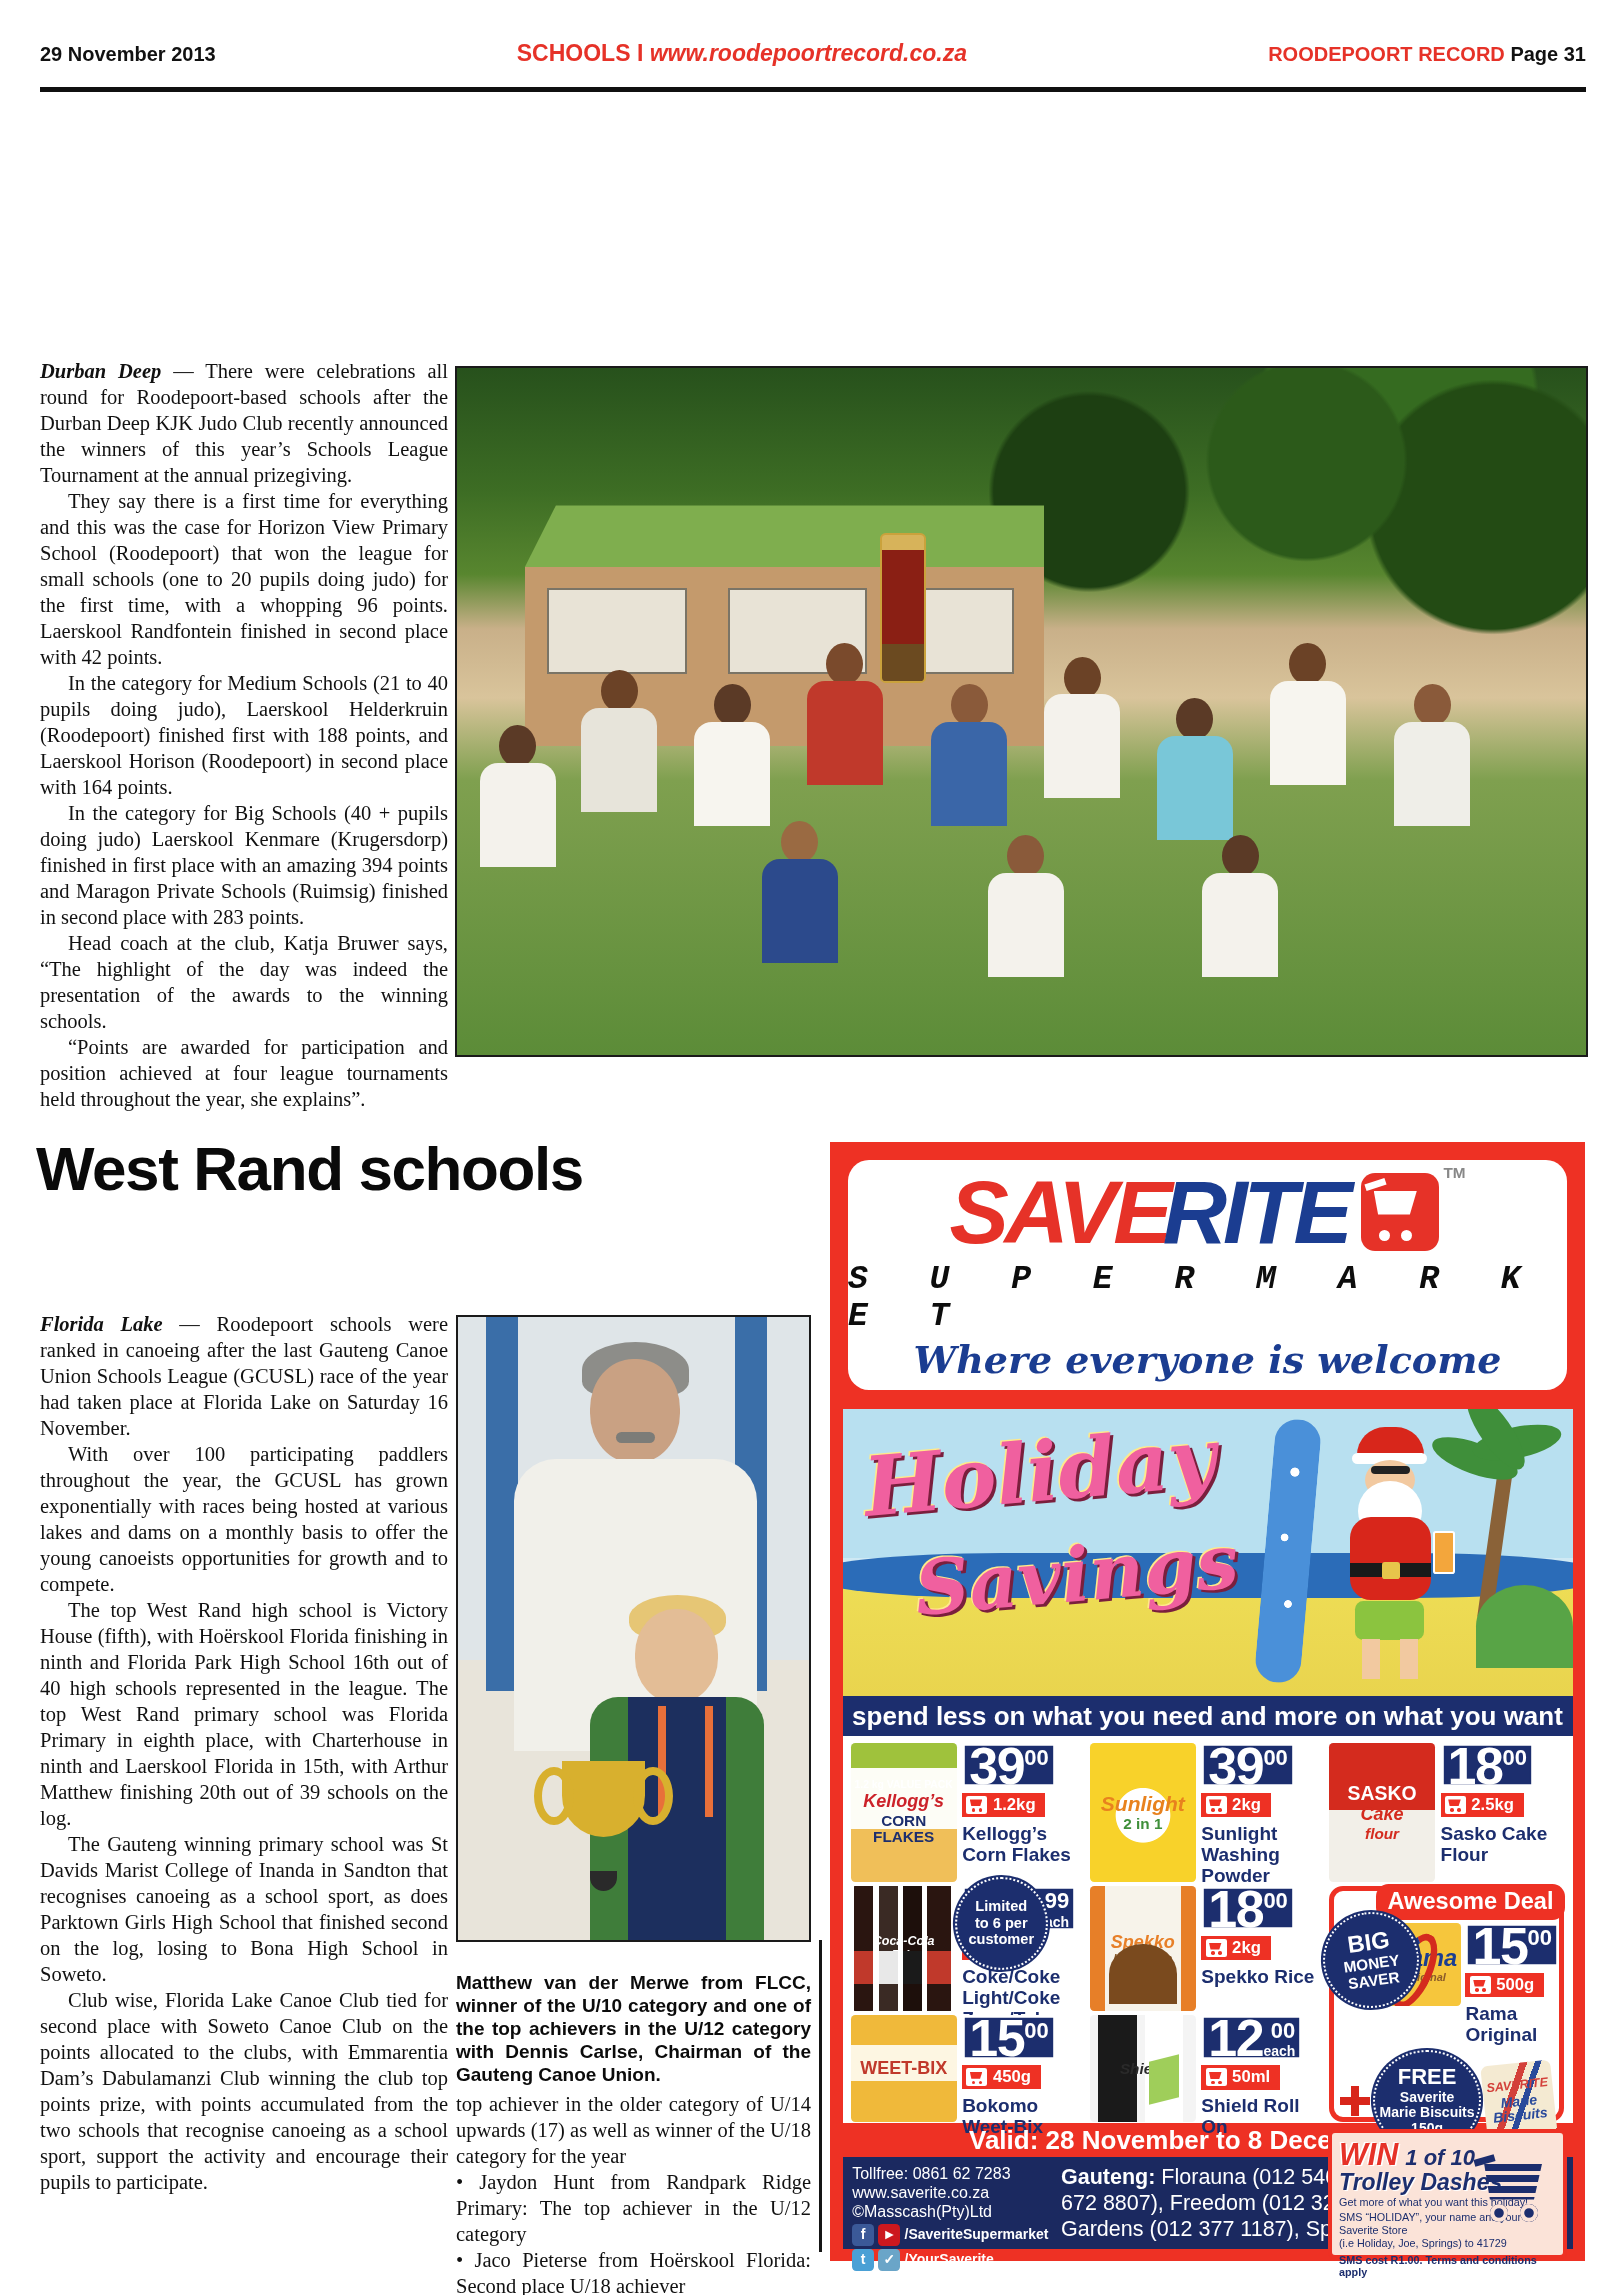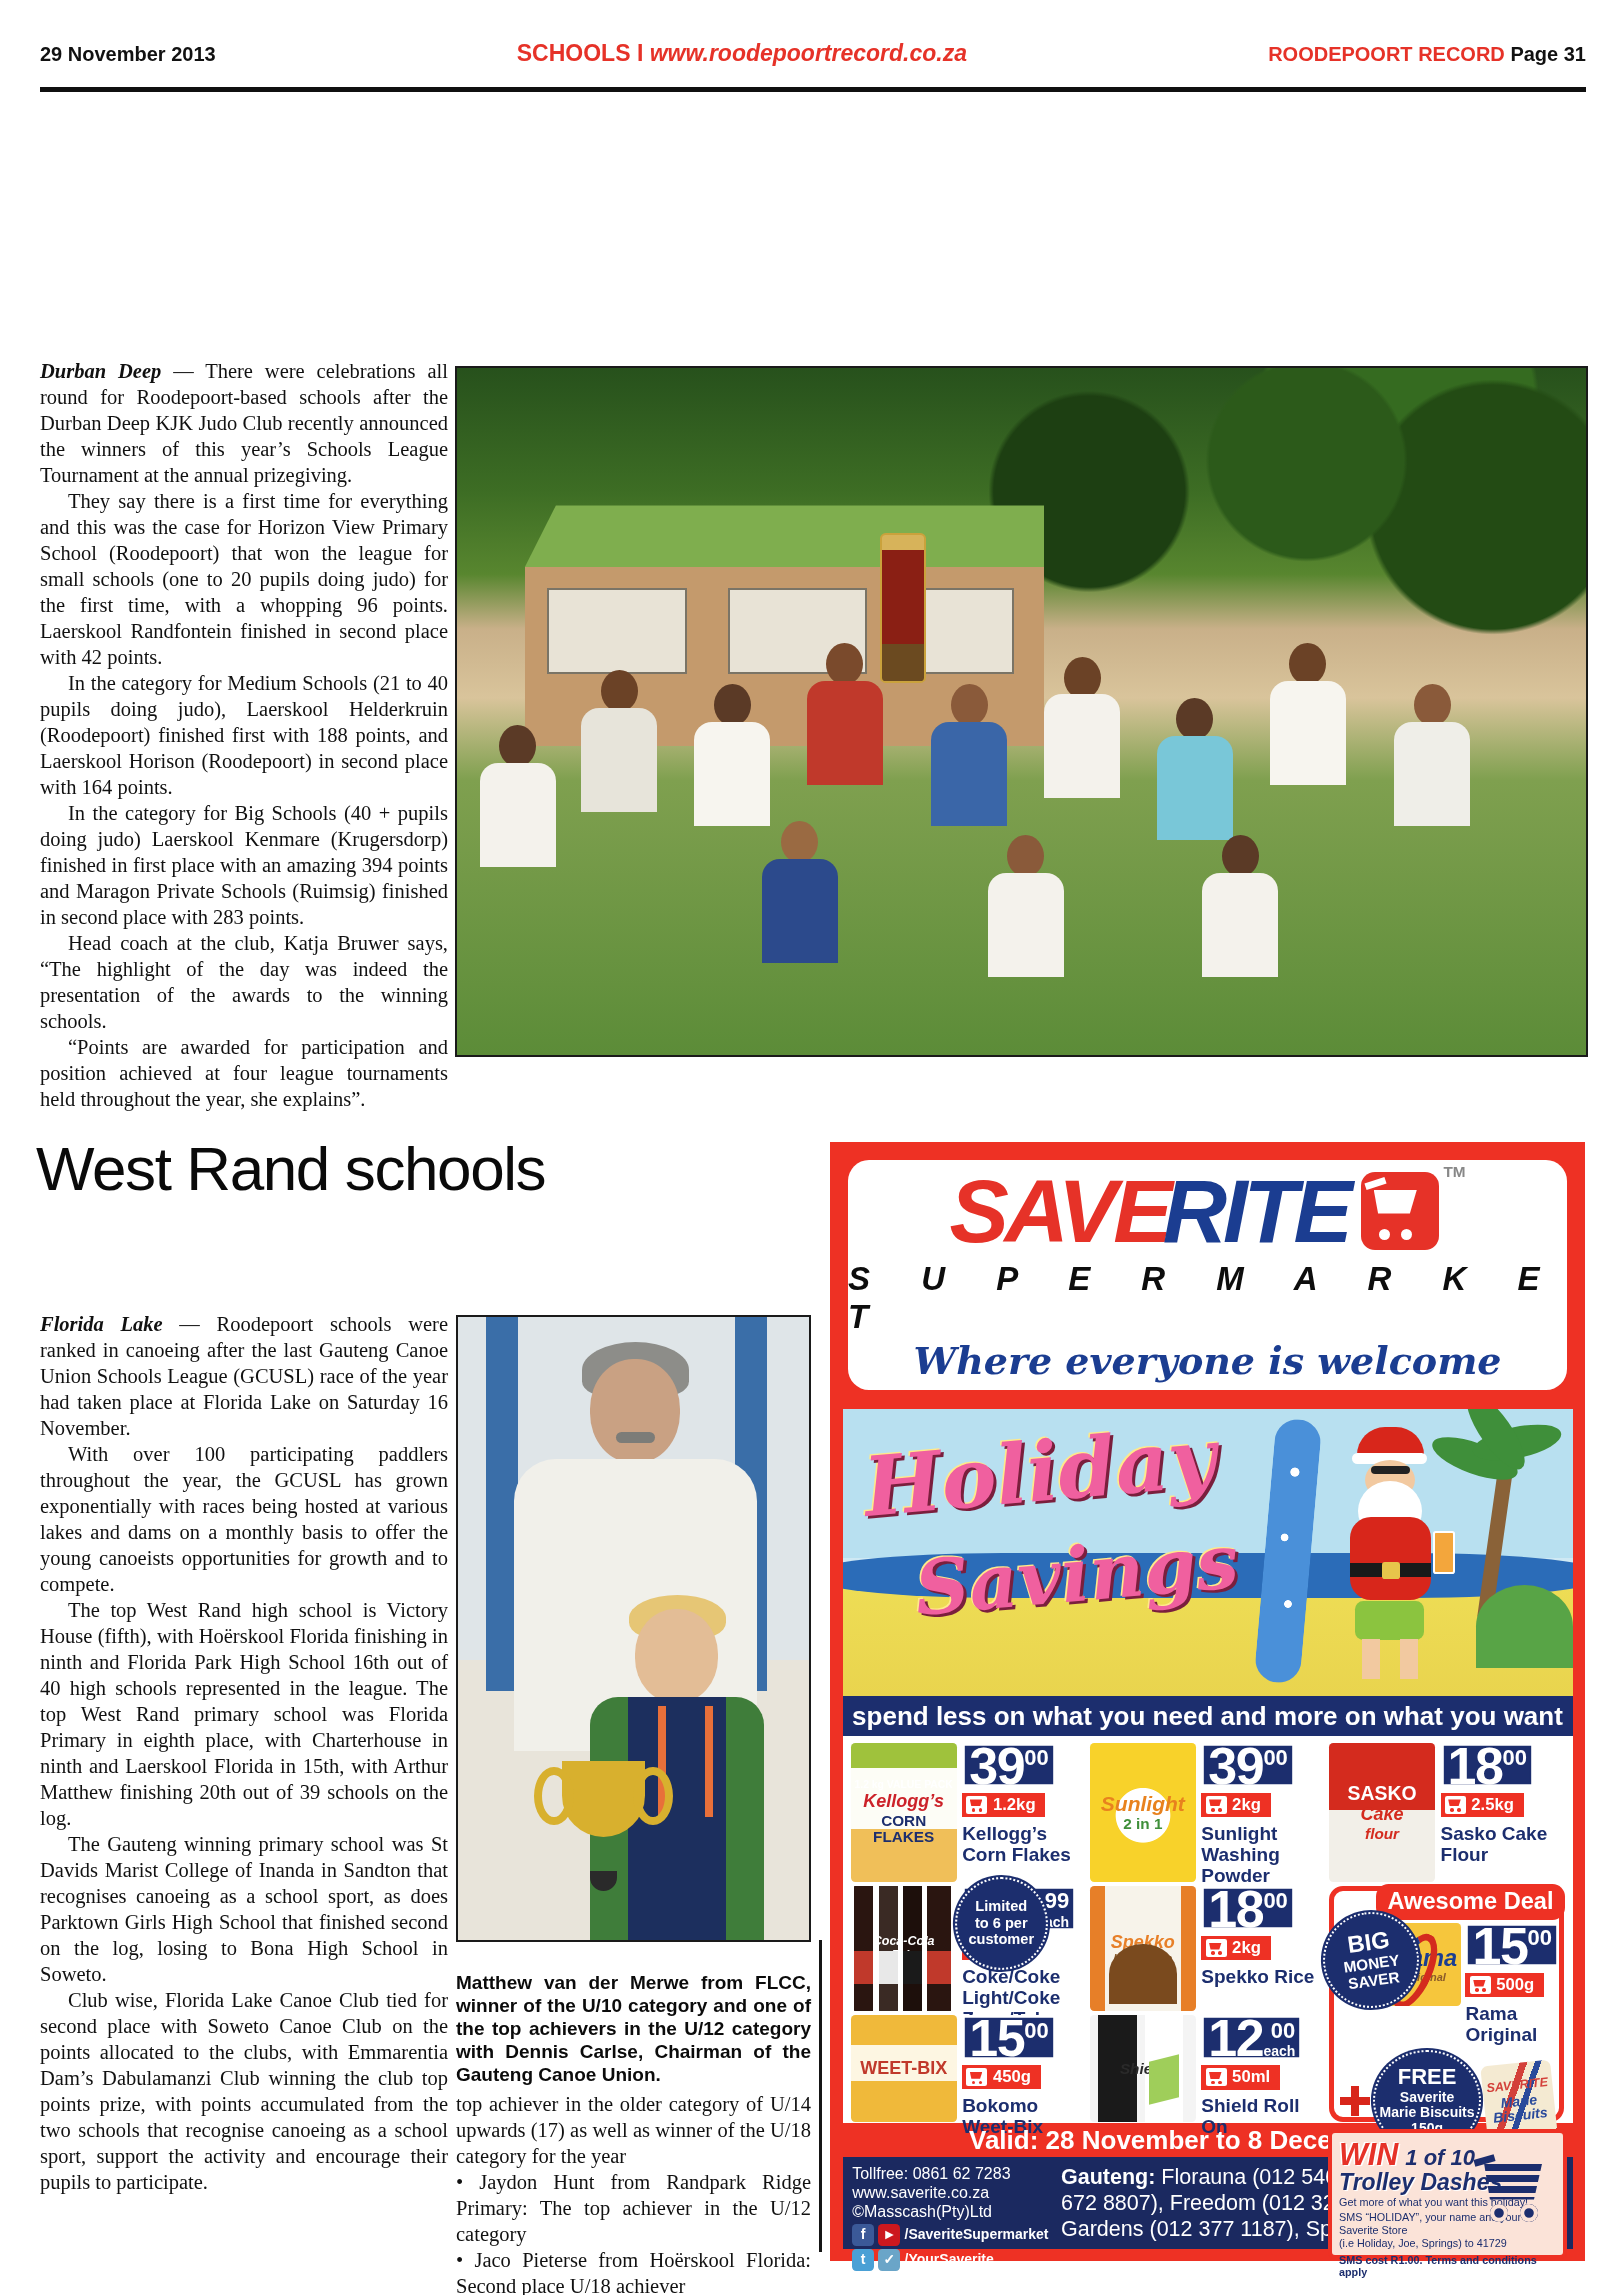--- a/index.html
+++ b/index.html
@@ -10,21 +10,21 @@
        align-items:baseline;font-family:"Liberation Sans",sans-serif;font-weight:bold;font-size:20px;}
   .hdr .mid{font-size:23px;color:#e63228;}
   .hdr .mid .url{font-style:italic;}
   .hdr .right .paper{color:#e63228;}
   .hdr .right .pg{color:#111;}
   .rule{position:absolute;left:40px;top:87px;width:1546px;height:4.9px;background:#101010;}
   
   .headline1{position:absolute;left:35px;top:96px;width:1555px;font-weight:bold;font-size:104px;
              line-height:1.2;letter-spacing:-2.1px;color:#050505;font-family:"Liberation Serif",serif;}
   .headline2{position:absolute;left:36px;top:1131px;width:777px;font-family:"Liberation Sans",sans-serif;
-             font-weight:normal;font-size:62px;line-height:1.22;letter-spacing:-1.4px;color:#0a0a0a;}
+             font-weight:bold;font-size:62px;line-height:1.22;letter-spacing:-1.4px;color:#0a0a0a;}
   
   .artcol{position:absolute;width:408px;font-size:20.5px;line-height:26px;text-align:justify;}
   .artcol p{margin:0;}
   .artcol p.ind{text-indent:28px;}
   .artcol .lead{font-weight:bold;font-style:italic;}
   #article1{left:40px;top:358px;}
   #article2{left:40px;top:1311px;}
   #article3{left:456px;top:2091px;width:355px;}
   .caption{position:absolute;font-family:"Liberation Sans",sans-serif;font-weight:bold;
            font-size:19px;line-height:23px;text-align:justify;color:#0b0b0b;}
@@ -75,21 +75,21 @@
             font-style:italic;font-size:89px;letter-spacing:-4.2px;line-height:1;}
   .logo-row .save{color:#e63228;}
   .logo-row .rite{color:#1b3d91;margin-left:-5.6px;}
   .cartbox{position:relative;width:78px;height:78px;background:#e63228;border-radius:14px;margin-left:12.5px;}
   .cartbox .basket{position:absolute;left:12.5px;top:18px;width:43px;height:23.6px;background:#fff;
                    clip-path:polygon(0 0,100% 0,84% 100%,10% 100%);}
   .cartbox .handle{position:absolute;left:4.2px;top:8.3px;width:21px;height:7px;background:#fff;transform:rotate(-18deg);}
   .cartbox .w1,.cartbox .w2{position:absolute;bottom:9.7px;width:11px;height:11px;border-radius:50%;background:#fff;}
   .cartbox .w1{left:18px;} .cartbox .w2{left:40px;}
   .tm{font-size:15.3px;font-style:normal;letter-spacing:0;color:#888;vertical-align:top;margin-left:4.2px;align-self:flex-start;margin-top:-2.8px;}
-  .supermkt{font-family:Liberation Sans, sans-serif;font-weight:bold;font-style:italic;font-size:33px;
+  .supermkt{font-family:Liberation Mono, monospace;font-weight:bold;font-style:italic;font-size:33px;
             letter-spacing:21px;color:#0d0d0d;margin-top:4.2px;}
   .tagline{font-family:"DejaVu Serif",serif;font-weight:bold;font-style:italic;font-size:38px;color:#1b3d91;margin-top:2.8px;}
   .beach{position:absolute;left:12.5px;top:267px;width:730px;height:287px;overflow:hidden;
          background:linear-gradient(180deg,#b8e0f0 0 52%,#cfe9f4 52% 57%,#eedd55 60%,#e9d44e 100%);}
   .sea{position:absolute;left:-5%;right:-5%;top:50%;height:16%;background:#2b6cb8;border-radius:50%/100%;}
   .holiday-txt{position:absolute;left:25px;top:7px;transform:rotate(-5deg);
                font-family:"DejaVu Serif",serif;font-weight:bold;font-style:italic;color:#f0609f;
                text-shadow:2.8px 2.8px 0 #7a1f3d,-1.4px -1.4px 0 #ffe98a;line-height:1.35;}
   .holiday-txt .l1{font-size:82px;}
   .holiday-txt .l2{font-size:75px;margin-left:42px;}

